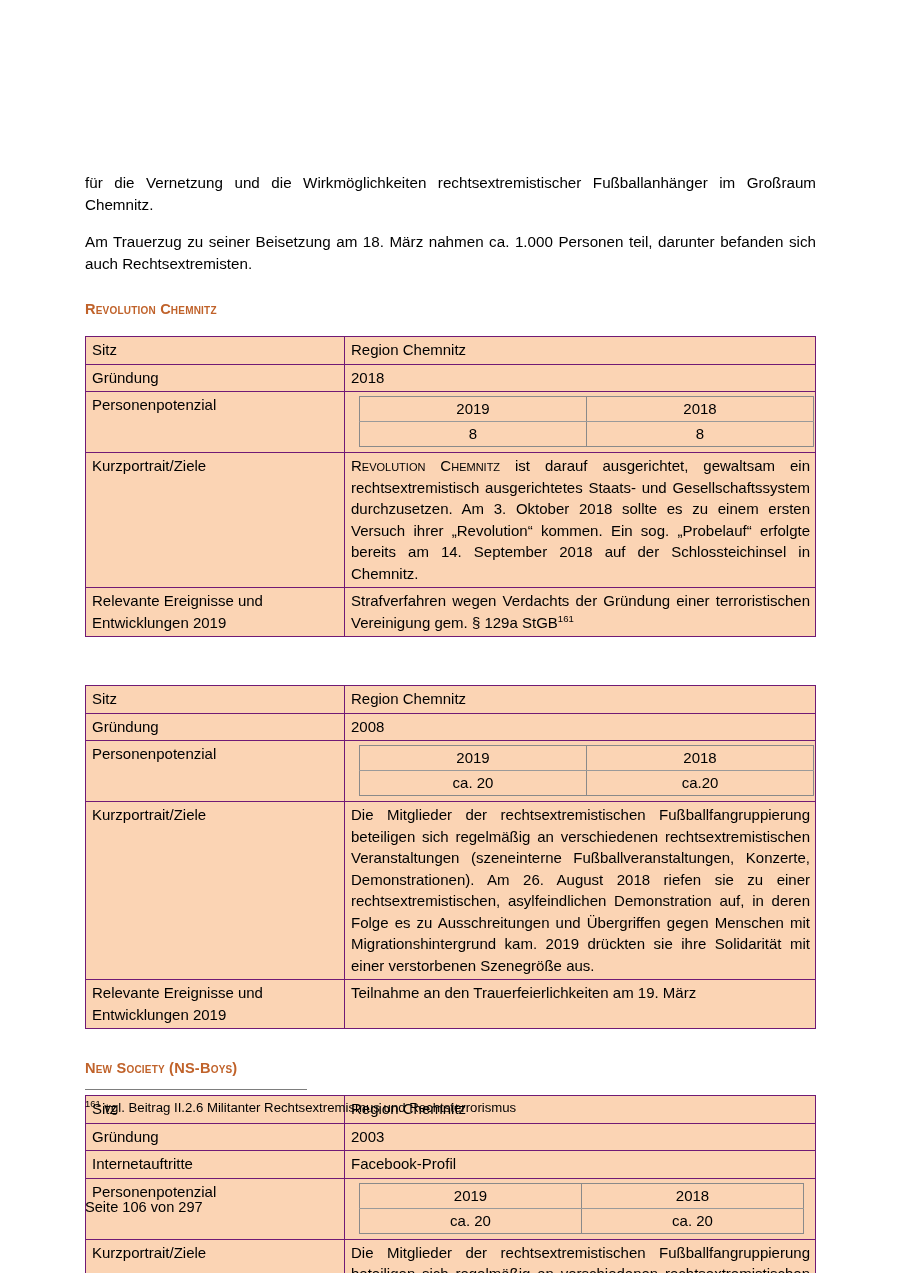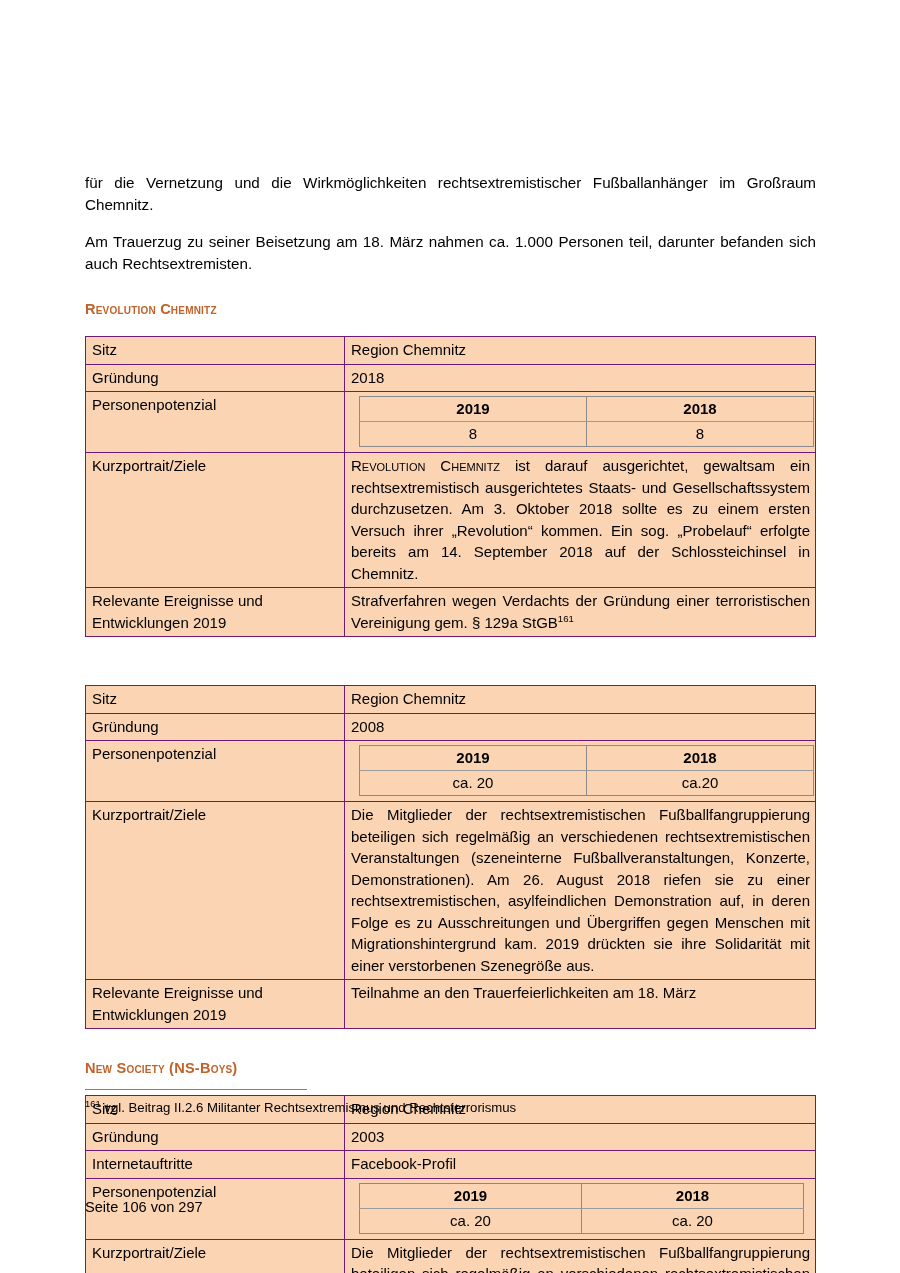--- a/index.html
+++ b/index.html
@@ -96,21 +96,21 @@
   table.sub td {
     border: 1px solid #8a8a8a;
     background: #FBD4B4;
     text-align: center;
     font-size: 15px;
     line-height: 21px;
     padding: 1px 4px 2px 4px;
     vertical-align: middle;
   }
   table.sub td.yr {
-    font-weight: bold;
+    font-weight: normal;
     border-bottom: 1px solid #9a9a9a;
   }
   table.sub td.num { font-weight: normal; }
   table.sub col.c1, table.sub col.c2 { width: 50%; }
 
   .smallcaps { font-variant: small-caps; }
   sup.fn {
     font-size: 9.6px;
     vertical-align: super;
     line-height: 0;
@@ -243,21 +243,21 @@
               </tbody>
             </table>
           </td>
         </tr>
         <tr>
           <td class="label">Kurzportrait/Ziele</td>
           <td class="value">Die Mitglieder der rechtsextremistischen Fußballfangruppierung beteiligen sich regelmäßig an verschiedenen rechtsextremistischen Veranstaltungen (szeneinterne Fußballveranstaltungen, Konzerte, Demonstrationen). Am 26. August 2018 riefen sie zu einer rechtsextremistischen, asylfeindlichen Demonstration auf, in deren Folge es zu Ausschreitungen und Übergriffen gegen Menschen mit Migrationshintergrund kam. 2019 drückten sie ihre Solidarität mit einer verstorbenen Szenegröße aus.</td>
         </tr>
         <tr>
           <td class="label">Relevante Ereignisse und Entwicklungen 2019</td>
-          <td class="value plain">Teilnahme an den Trauerfeierlichkeiten am 18. März</td>
+          <td class="value plain">Teilnahme an den Trauerfeierlichkeiten am 19. März</td>
         </tr>
       </tbody>
     </table>
 
     <div class="sp-before-h"></div>
     <div class="heading">New Society (NS-Boys)</div>
     <div class="sp-after-h"></div>
 
     <table class="org">
       <colgroup>

